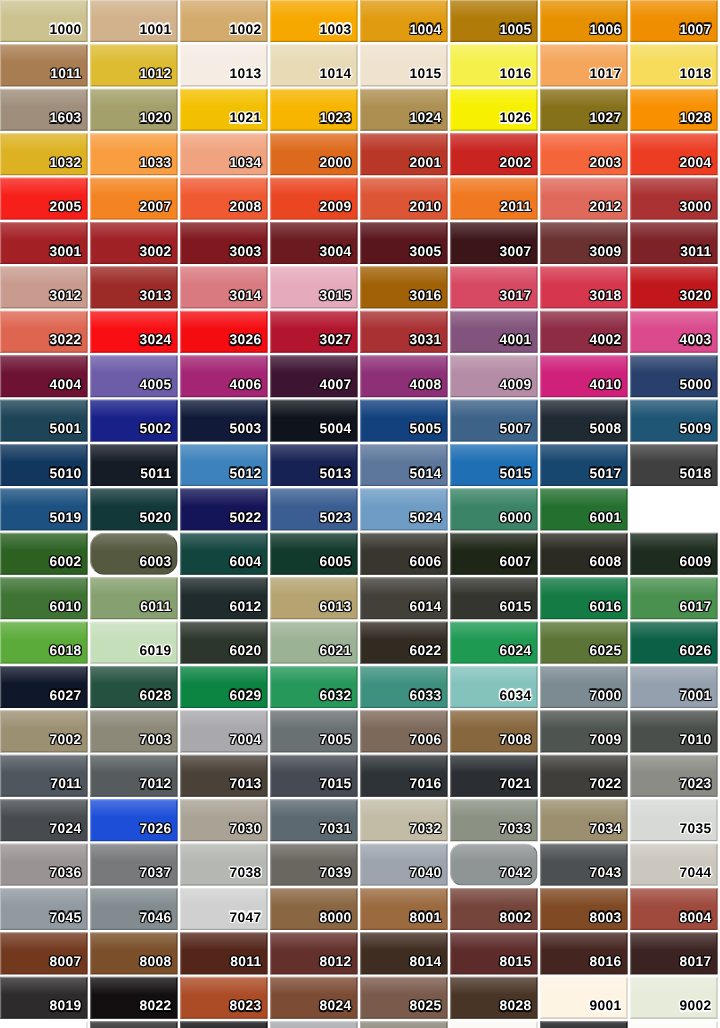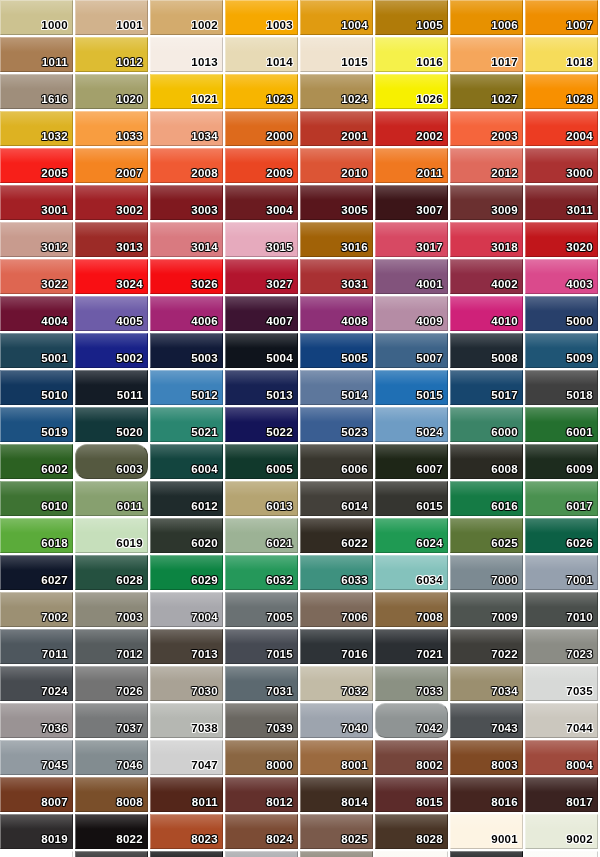--- a/index.html
+++ b/index.html
@@ -123,21 +123,21 @@
       </div>
       <div class="swatch" style="background-color: rgb(245, 166, 91);">
         <span class="swatch-label lbl-dark">1017</span>
       </div>
       <div class="swatch" style="background-color: rgb(246, 220, 90);">
         <span class="swatch-label lbl-dark">1018</span>
       </div>
     </div>
     <div class="swatch-row">
       <div class="swatch" style="background-color: rgb(159, 142, 123);">
-        <span class="swatch-label lbl-light">1616</span>
+        <span class="swatch-label lbl-light">1603</span>
       </div>
       <div class="swatch" style="background-color: rgb(163, 160, 107);">
         <span class="swatch-label lbl-light">1020</span>
       </div>
       <div class="swatch" style="background-color: rgb(243, 192, 0);">
         <span class="swatch-label lbl-dark">1021</span>
       </div>
       <div class="swatch" style="background-color: rgb(247, 181, 0);">
         <span class="swatch-label lbl-light">1023</span>
       </div>
@@ -362,23 +362,20 @@
         <span class="swatch-label lbl-light">5018</span>
       </div>
     </div>
     <div class="swatch-row">
       <div class="swatch" style="background-color: rgb(28, 81, 129);">
         <span class="swatch-label lbl-light">5019</span>
       </div>
       <div class="swatch" style="background-color: rgb(18, 56, 58);">
         <span class="swatch-label lbl-light">5020</span>
       </div>
-      <div class="swatch" style="background-color: rgb(42, 134, 112);">
-        <span class="swatch-label lbl-light">5021</span>
-      </div>
       <div class="swatch" style="background-color: rgb(20, 20, 88);">
         <span class="swatch-label lbl-light">5022</span>
       </div>
       <div class="swatch" style="background-color: rgb(58, 94, 146);">
         <span class="swatch-label lbl-light">5023</span>
       </div>
       <div class="swatch" style="background-color: rgb(110, 156, 196);">
         <span class="swatch-label lbl-light">5024</span>
       </div>
       <div class="swatch" style="background-color: rgb(59, 132, 103);">
@@ -541,21 +538,21 @@
         <span class="swatch-label lbl-light">7022</span>
       </div>
       <div class="swatch" style="background-color: rgb(139, 140, 133);">
         <span class="swatch-label lbl-light">7023</span>
       </div>
     </div>
     <div class="swatch-row">
       <div class="swatch" style="background-color: rgb(71, 75, 80);">
         <span class="swatch-label lbl-light">7024</span>
       </div>
-      <div class="swatch" style="background-color: #737373;">
+      <div class="swatch" style="background-color: #1d4ed8;">
         <span class="swatch-label lbl-light">7026</span>
       </div>
       <div class="swatch" style="background-color: rgb(169, 162, 149);">
         <span class="swatch-label lbl-light">7030</span>
       </div>
       <div class="swatch" style="background-color: rgb(92, 105, 112);">
         <span class="swatch-label lbl-light">7031</span>
       </div>
       <div class="swatch" style="background-color: rgb(194, 187, 166);">
         <span class="swatch-label lbl-light">7032</span>

